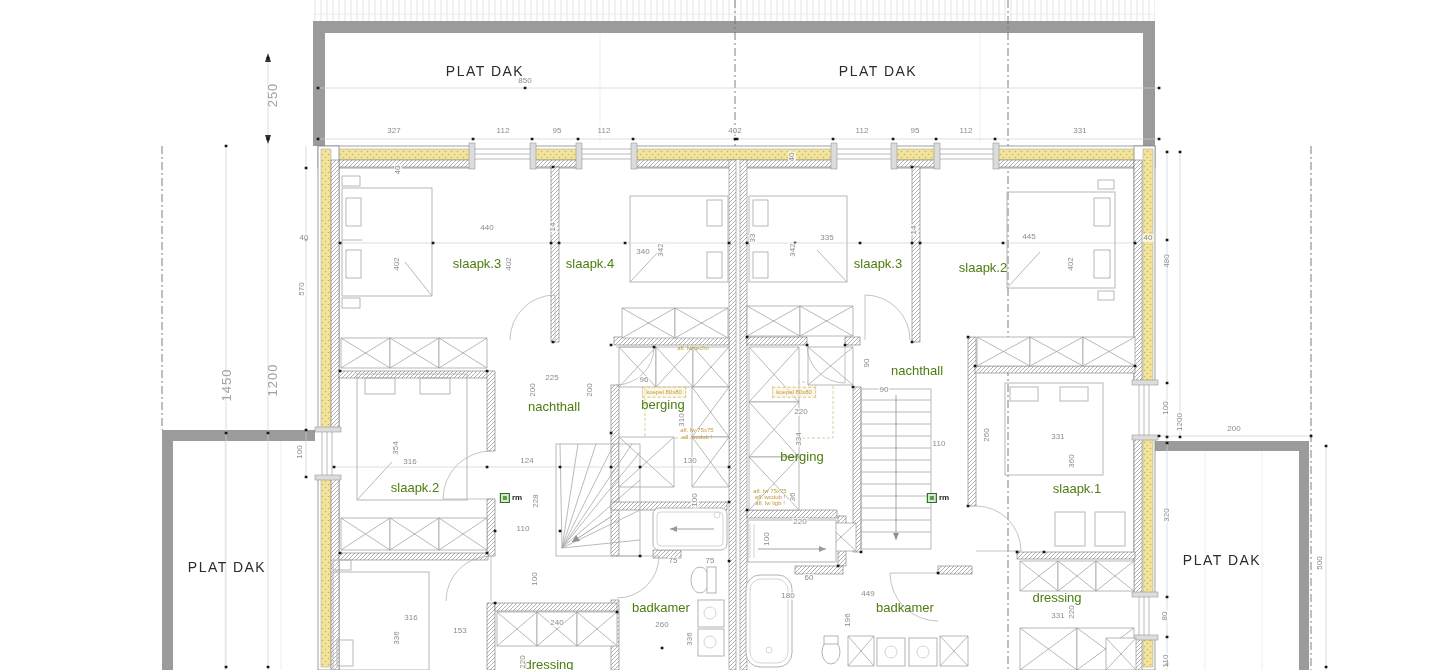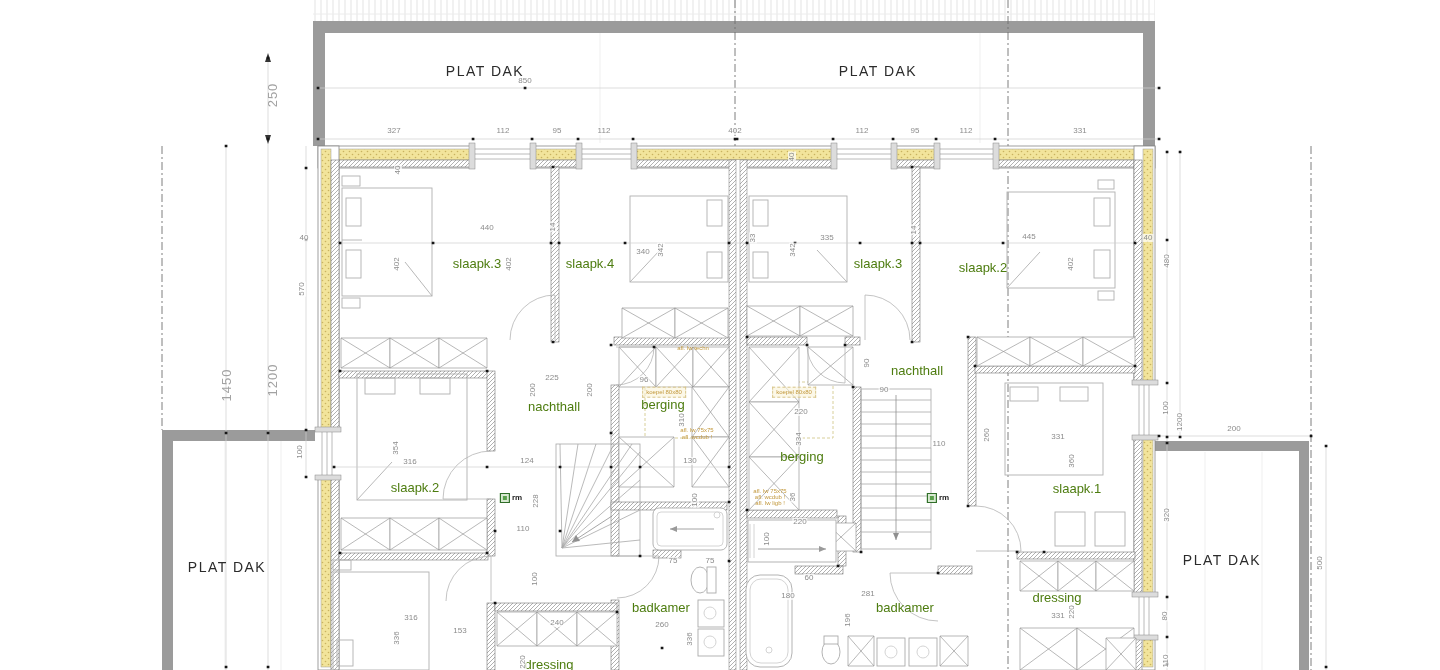--- a/index.html
+++ b/index.html
@@ -384,21 +384,21 @@
       <span class="lbl rot" style="left: 1180px; top: 422px;">1200</span>
       <span class="lbl" style="left: 1234px; top: 429px;">200</span>
       <span class="lbl rot" style="left: 1167px; top: 515px;">320</span>
       <span class="lbl rot" style="left: 1165px; top: 616px;">80</span>
       <span class="lbl rot" style="left: 1166px; top: 661px;">110</span>
       <span class="lbl rot" style="left: 1320px; top: 563px;">500</span>
       <span class="lbl" style="left: 800px; top: 522px;">220</span>
       <span class="lbl rot" style="left: 767px; top: 539px;">100</span>
       <span class="lbl" style="left: 788px; top: 548px; margin-top: 48px;">180</span>
       <span class="lbl" style="left: 809px; top: 578px;">60</span>
-      <span class="lbl" style="left: 868px; top: 594px;">281</span>
+      <span class="lbl" style="left: 868px; top: 594px;">449</span>
       <span class="lbl rot" style="left: 848px; top: 620px;">196</span>
       <span class="lbl" style="left: 673px; top: 561px;">75</span>
       <span class="lbl" style="left: 710px; top: 561px;">75</span>
       <span class="lbl rot" style="left: 695px; top: 500px;">100</span>
       <span class="lbl rot" style="left: 535px; top: 579px;">100</span>
       <span class="lbl" style="left: 662px; top: 625px;">260</span>
       <span class="lbl rot" style="left: 690px; top: 639px;">336</span>
       <span class="lbl" style="left: 557px; top: 623px;">240</span>
       <span class="lbl" style="left: 411px; top: 618px;">316</span>
       <span class="lbl rot" style="left: 397px; top: 638px;">336</span>

